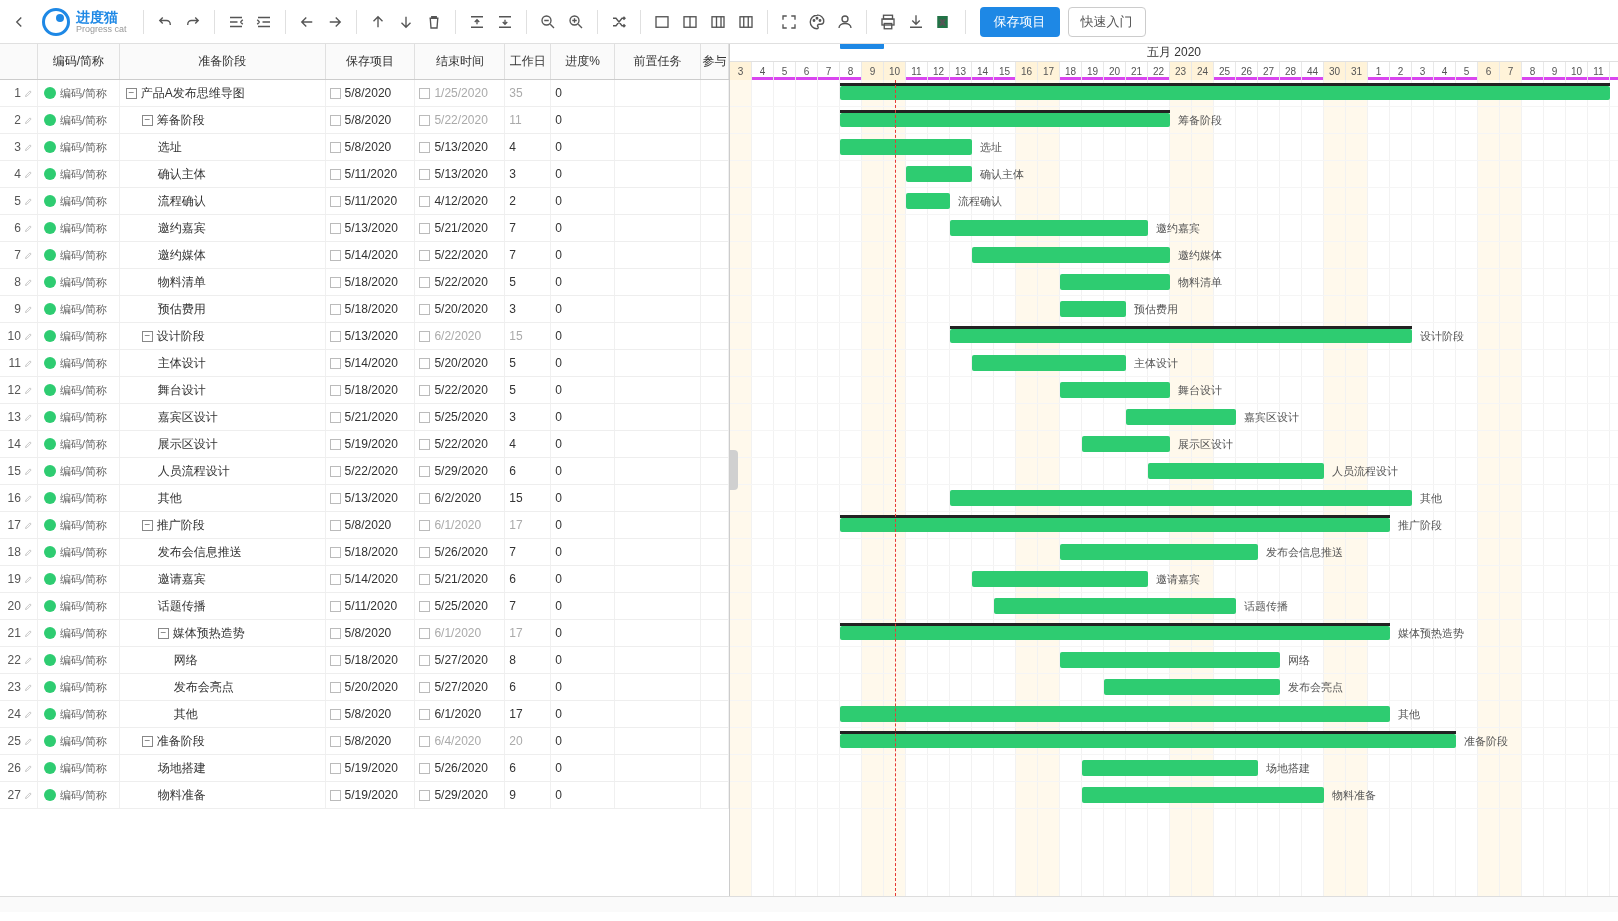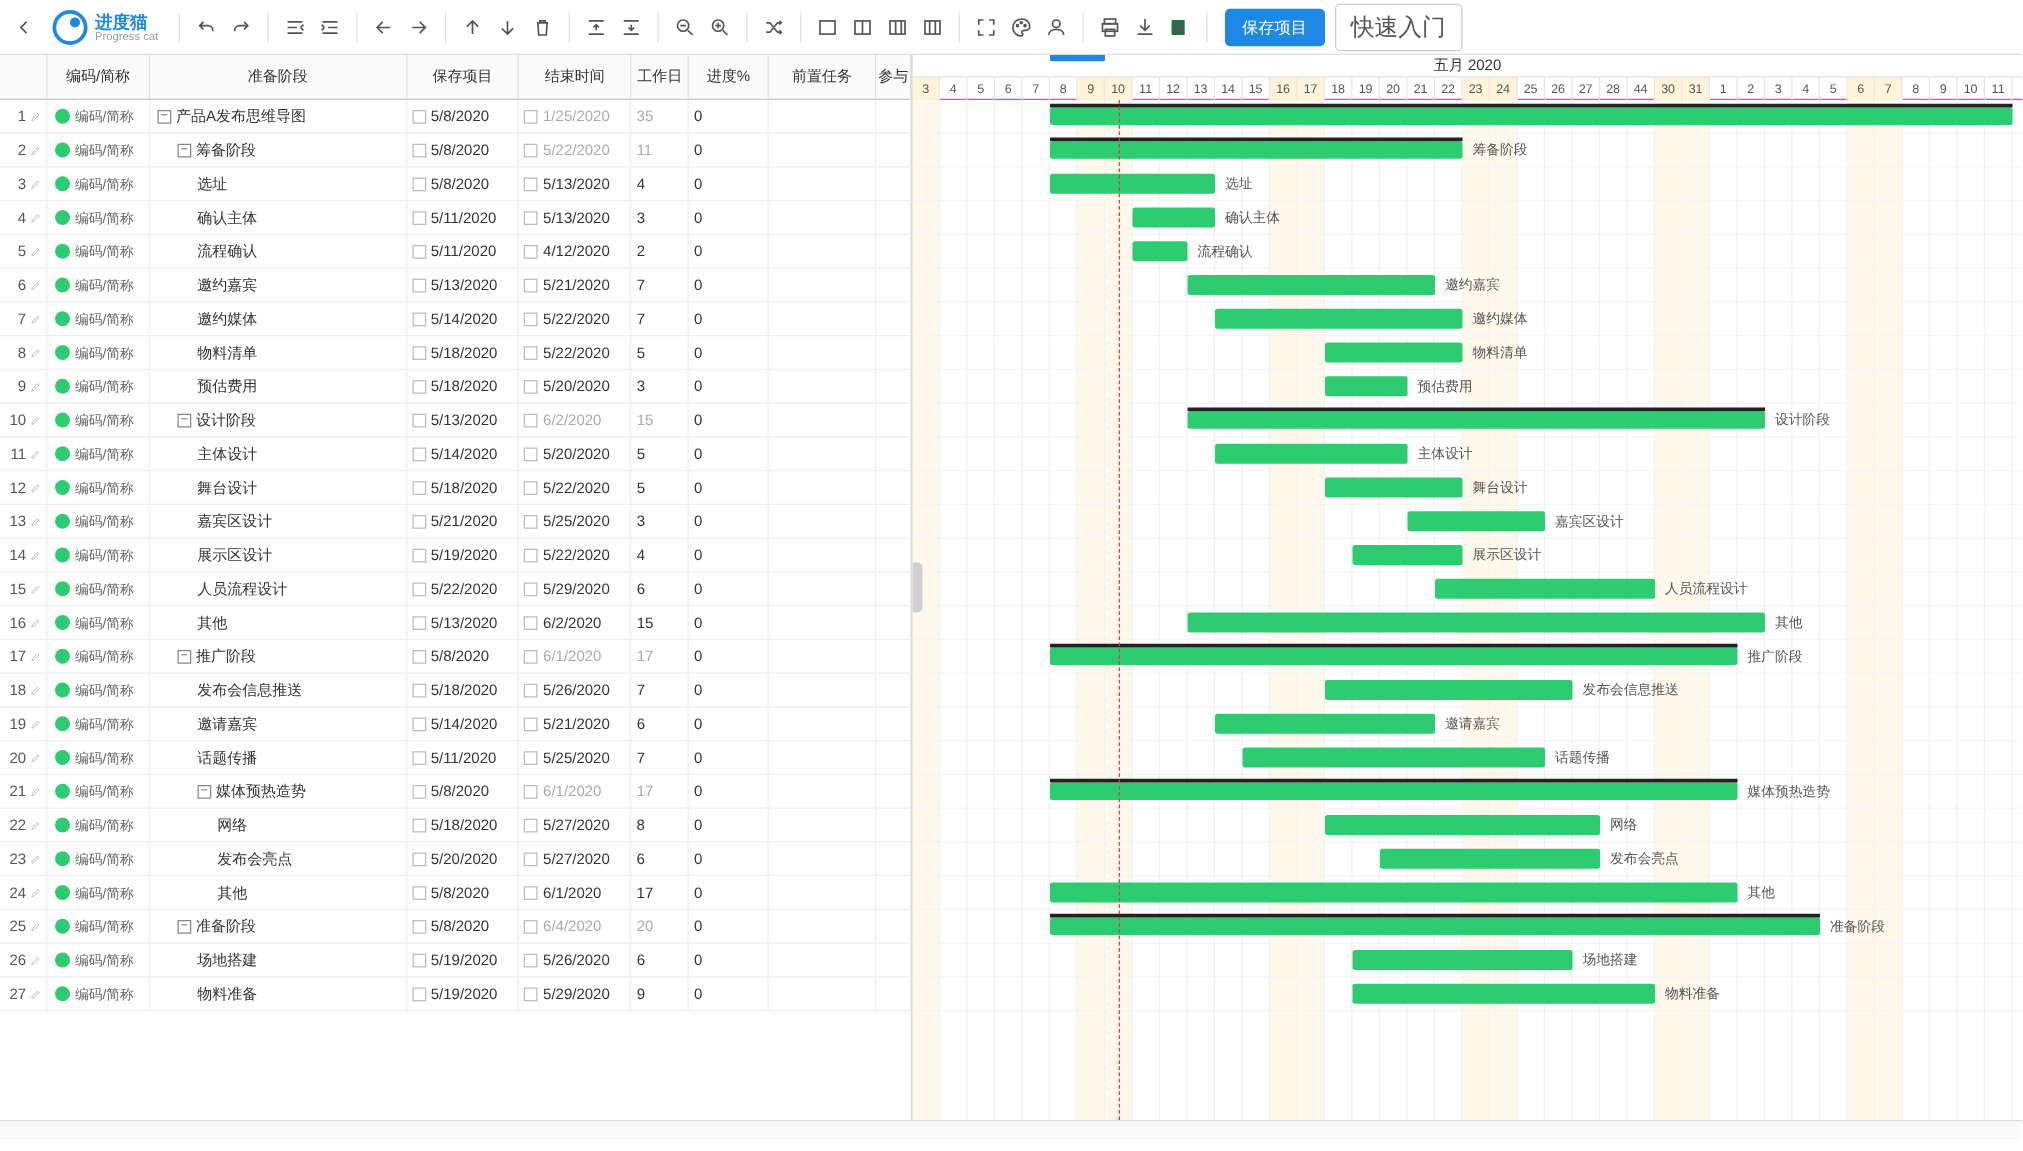--- a/index.html
+++ b/index.html
@@ -7,21 +7,21 @@
 .toolbar{height:44px;border-bottom:1px solid #e0e0e0;display:flex;align-items:center;padding:0 6px;gap:2px}
 .logo{display:flex;align-items:center;gap:6px;padding:0 8px}
 .logo-circle{width:28px;height:28px;border:3px solid #1e88e5;border-radius:50%;position:relative}
 .logo-circle::after{content:"";position:absolute;width:8px;height:8px;background:#1e88e5;border-radius:50%;top:3px;right:3px}
 .logo-text{color:#1e88e5;font-size:14px;font-weight:600;line-height:1}
 .logo-sub{color:#999;font-size:9px}
 .tb-sep{width:1px;height:24px;background:#e0e0e0;margin:0 6px}
 .tb-btn{width:26px;height:26px;display:flex;align-items:center;justify-content:center;cursor:pointer;color:#555;border-radius:3px}
 .tb-btn svg{width:18px;height:18px;stroke:#555;fill:none;stroke-width:1.8}
 .save-btn{background:#1e88e5;color:#fff;padding:6px 14px;border-radius:4px;font-size:13px;cursor:pointer;margin:0 6px}
-.quick-btn{border:1px solid #ccc;padding:5px 12px;border-radius:4px;font-size:19px;cursor:pointer;color:#555}
+.quick-btn{border:1px solid #ccc;padding:5px 12px;border-radius:4px;font-size:13px;cursor:pointer;color:#555}
 .main{display:flex;height:852px}
 .left-panel{width:730px;border-right:1px solid #ccc;display:flex;flex-direction:column;overflow:hidden}
 .grid-header{display:flex;height:36px;border-bottom:1px solid #ccc;background:#fafafa}
 .grid-header>div{border-right:1px solid #e0e0e0;display:flex;align-items:center;justify-content:center;font-size:12px;color:#333;position:relative}
 .col-idx{width:38px}
 .col-code{width:82px}
 .col-name{width:206px}
 .col-start{width:90px}
 .col-end{width:90px}
 .col-work{width:46px}
@@ -39,21 +39,21 @@
 .name-cell{width:206px;gap:4px}
 .expander{width:11px;height:11px;border:1px solid #888;display:flex;align-items:center;justify-content:center;font-size:10px;line-height:1;cursor:pointer;flex:none;color:#666}
 .date-cell{width:90px;gap:4px}
 .chk{width:11px;height:11px;border:1px solid #bbb;flex:none}
 .dim{color:#aaa}
 .work-cell{width:46px}
 .prog-cell{width:64px}
 .pre-cell{width:86px}
 .part-cell{width:28px}
 .right-panel{flex:1;display:flex;flex-direction:column;overflow:hidden;position:relative}
-.gantt-header{height:36px;border-bottom:1px solid #d946ef;position:relative}
+.gantt-header{height:36px;border-bottom:3px solid #d946ef;position:relative}
 .month-row{height:18px;border-bottom:1px solid #e0e0e0;display:flex;align-items:center;justify-content:center;font-size:12px;color:#333;position:relative}
 .day-row{height:18px;display:flex}
 .day-cell{width:22px;flex:none;border-right:1px solid #e8e8e8;display:flex;align-items:center;justify-content:center;font-size:10px;color:#555}
 .day-cell.weekend{background:#fff3d9}
 .gantt-body{flex:1;position:relative;overflow:hidden}
 .gantt-grid{position:absolute;inset:0;display:flex}
 .gantt-col{width:22px;flex:none;border-right:1px solid #f2f2f2}
 .gantt-col.weekend{background:#fff9ec}
 .today-line{position:absolute;top:0;bottom:0;border-left:1px dashed #e53935;z-index:5}
 .gantt-rows{position:absolute;inset:0}

